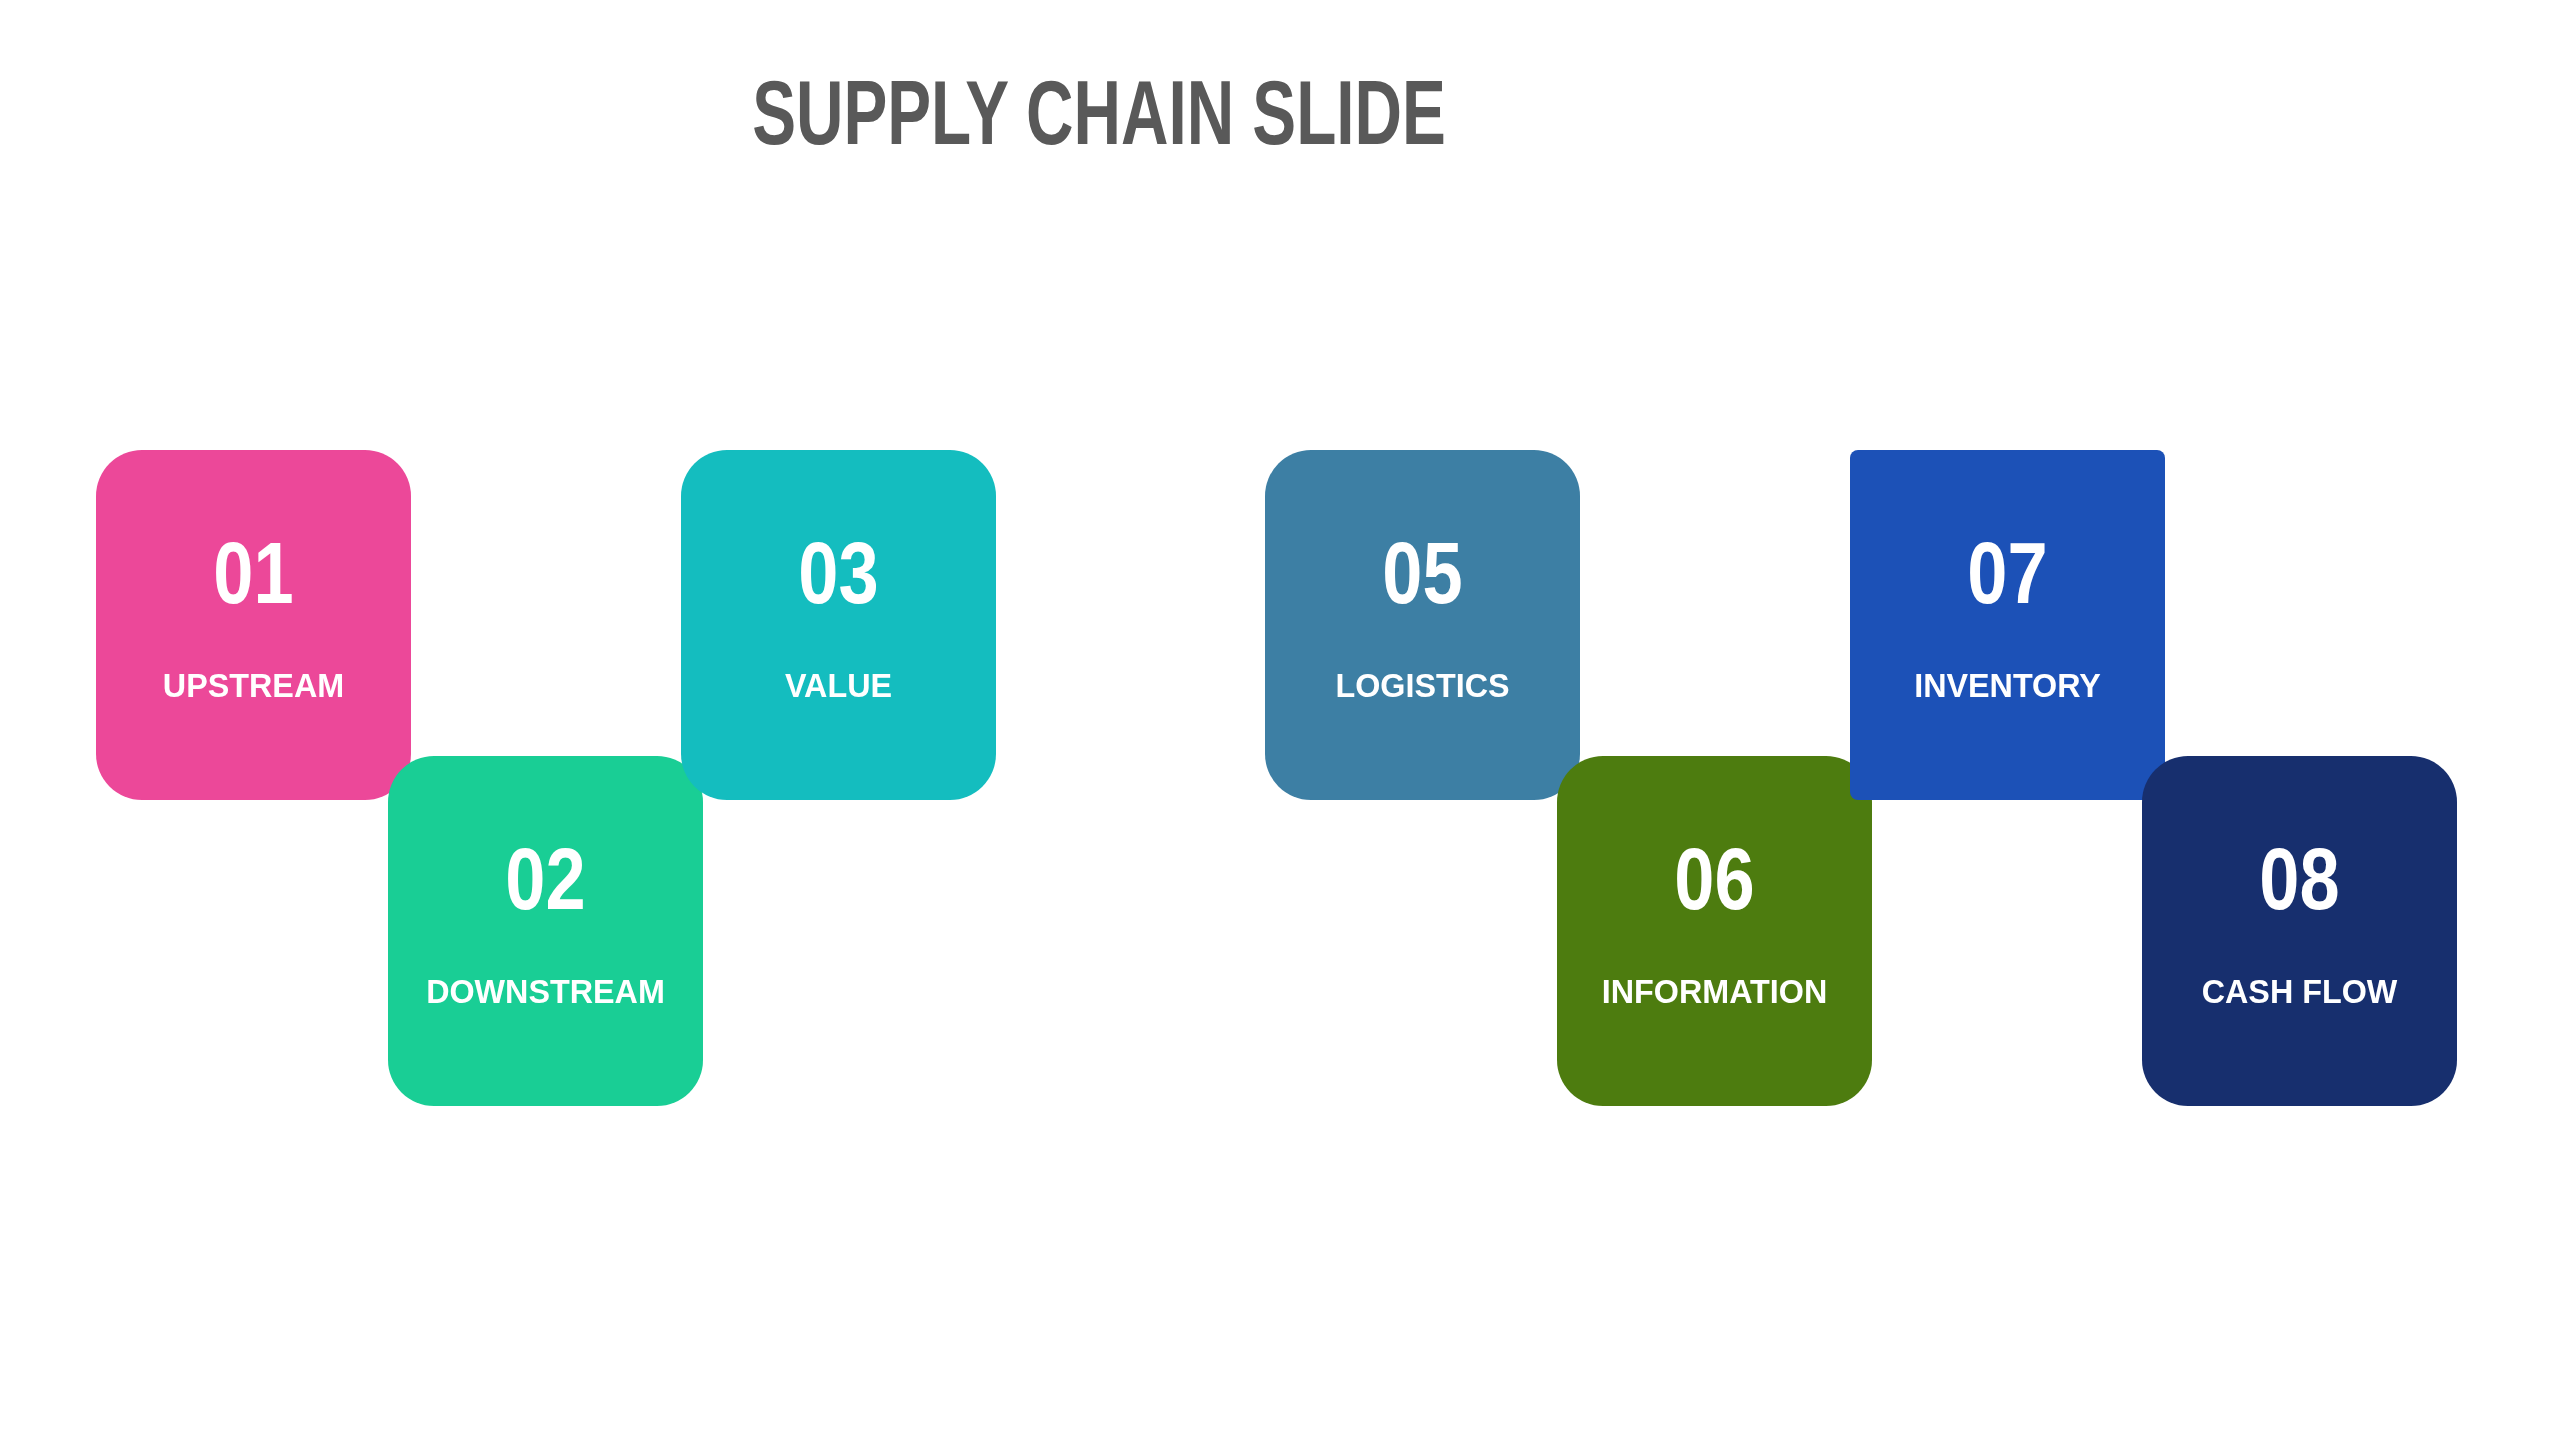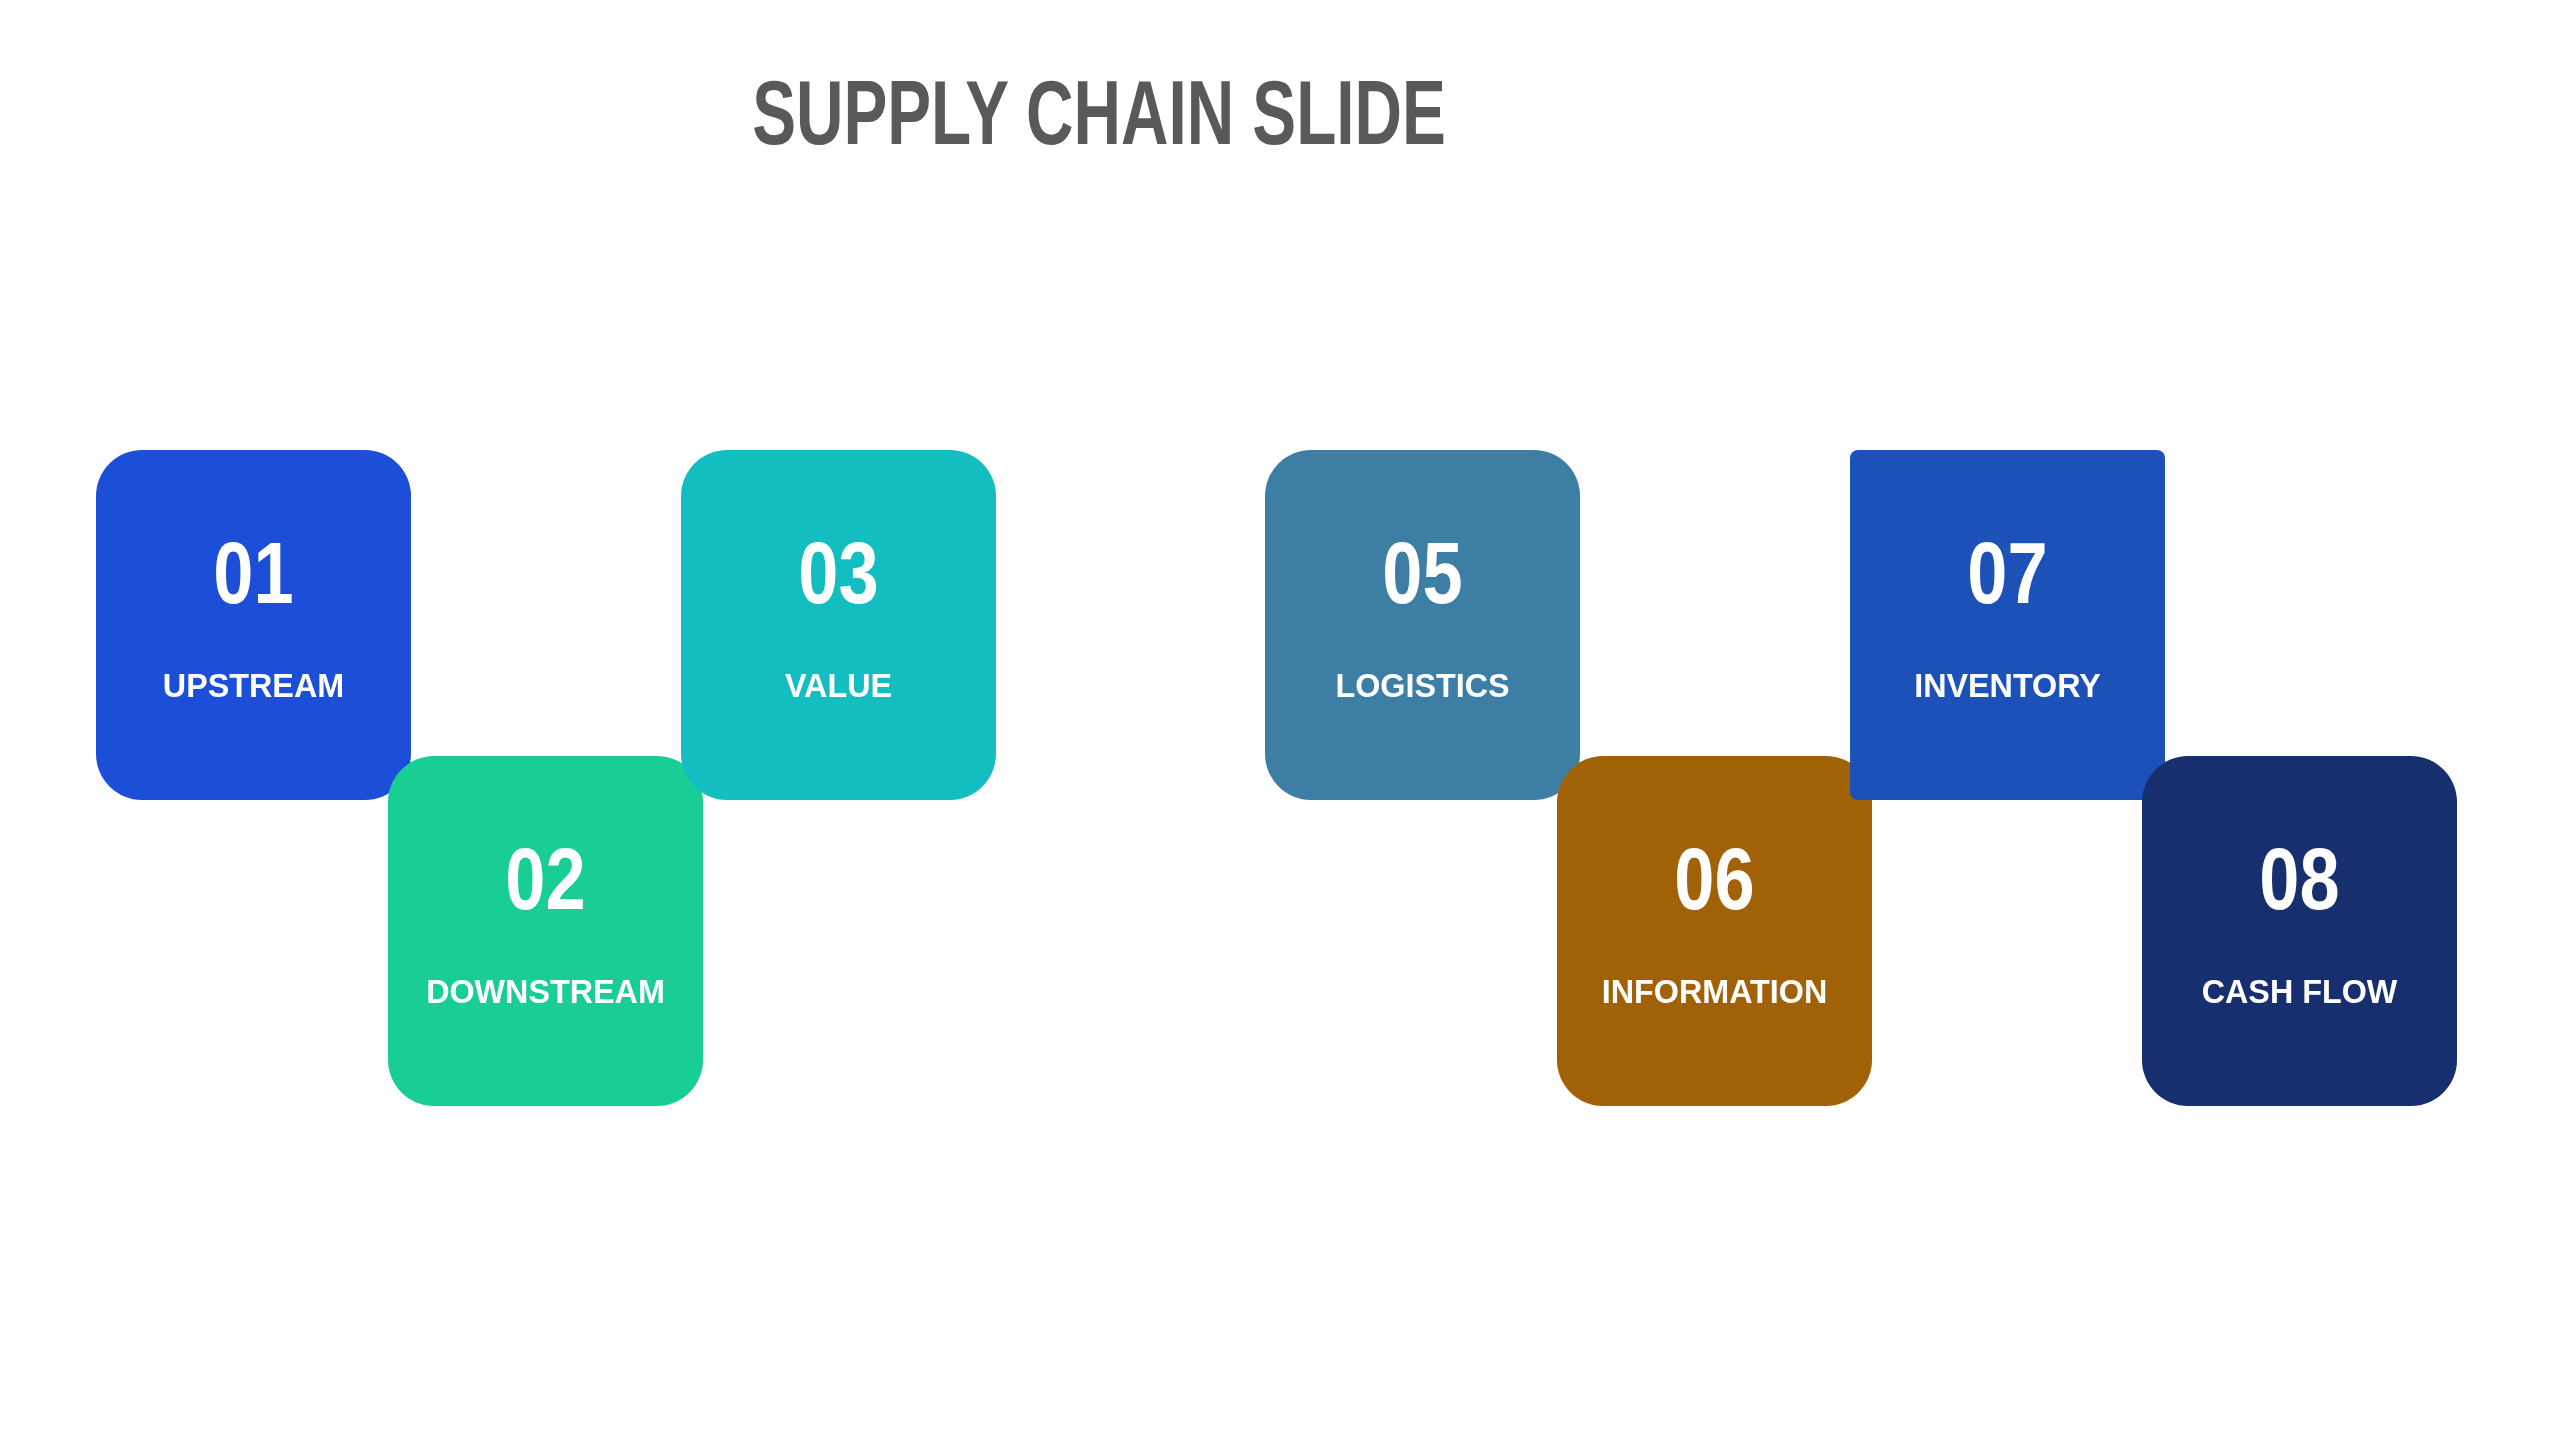--- a/index.html
+++ b/index.html
@@ -76,42 +76,42 @@
   .pos-7 { left: 1850px; top: 450px; border-radius: 8px; }
   .pos-8 { left: 2142px; top: 756px; }
 </style>
 </head>
 <body>
 
 <div class="stage" style="background-color: rgb(255, 255, 255);">
 
   <div class="slide-title" style="color: rgb(89, 89, 89);">SUPPLY CHAIN SLIDE</div>
 
-  <div class="card pos-1" style="background-color: #1d4ed8;">
+  <div class="card pos-1" style="background-color: #ec4899;">
     <div class="card-number">01</div>
     <div class="card-label">UPSTREAM</div>
   </div>
 
   <div class="card pos-2" style="background-color: rgb(25, 206, 149);">
     <div class="card-number">02</div>
     <div class="card-label">DOWNSTREAM</div>
   </div>
 
   <div class="card pos-3" style="background-color: rgb(20, 189, 191);">
     <div class="card-number">03</div>
     <div class="card-label">VALUE</div>
   </div>
 
 
   <div class="card pos-5" style="background-color: rgb(61, 127, 164);">
     <div class="card-number">05</div>
     <div class="card-label">LOGISTICS</div>
   </div>
 
-  <div class="card pos-6" style="background-color: #a16207;">
+  <div class="card pos-6" style="background-color: #4d7c0f;">
     <div class="card-number">06</div>
     <div class="card-label">INFORMATION</div>
   </div>
 
   <div class="card pos-7" style="background-color: rgb(28, 81, 183);">
     <div class="card-number">07</div>
     <div class="card-label">INVENTORY</div>
   </div>
 
   <div class="card pos-8" style="background-color: rgb(23, 47, 110);">

